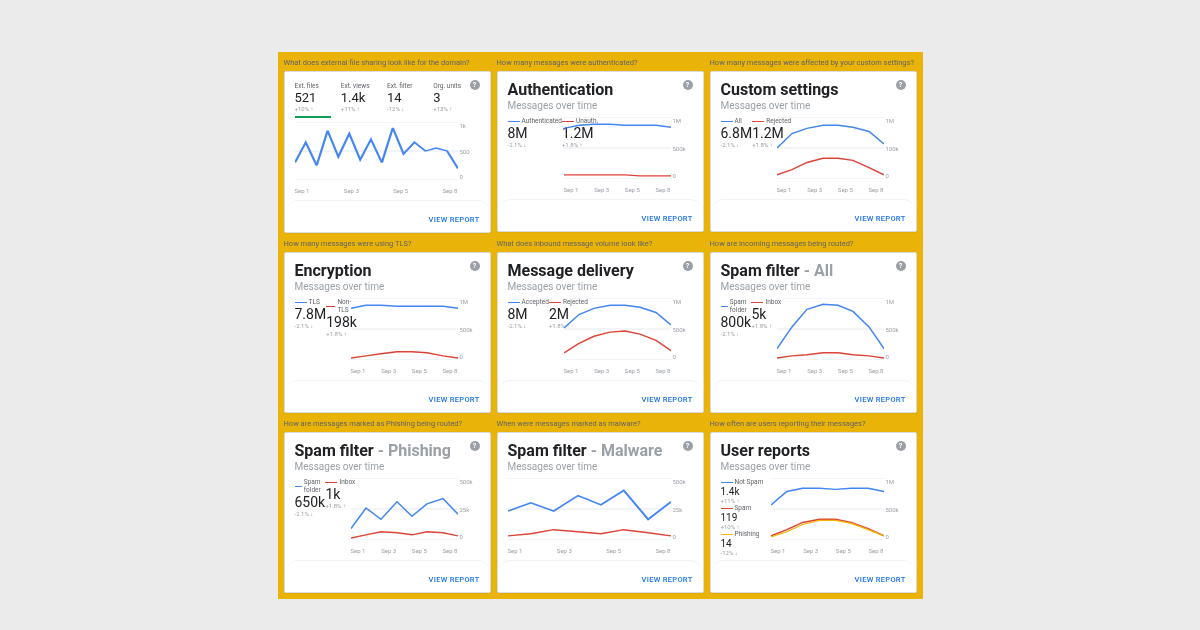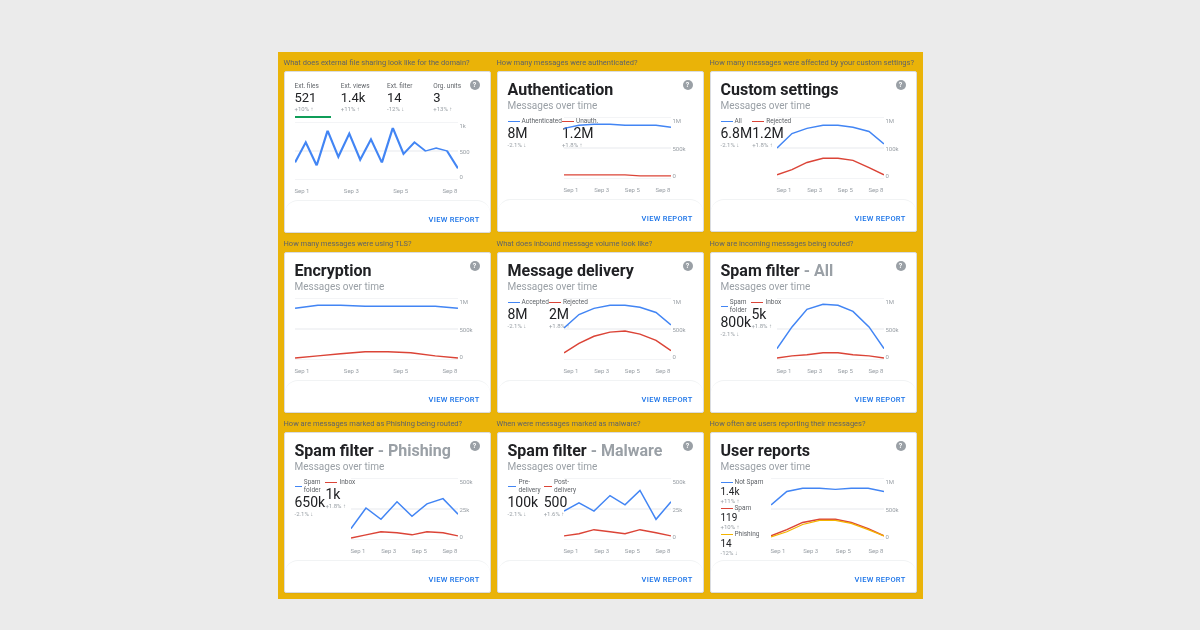--- a/index.html
+++ b/index.html
@@ -256,20 +256,38 @@
     <div class="question">How many messages were using TLS?</div>
     <div class="card">
       <div class="card-header">
           <div>
             <div class="title">Encryption</div>
             <div class="subtitle">Messages over time</div>
           </div>
           <div class="help">?</div>
         </div>
       <div class="body">
+        <div class="series-col">
+          <div class="series">
+              <div class="series-label">
+                <span class="series-dot" style="background:#4285f4"></span>
+                <span>TLS</span>
+              </div>
+              <div class="series-value">7.8M</div>
+              <div class="series-delta">-2.1% ↓</div>
+            </div>
+          <div class="series">
+              <div class="series-label">
+                <span class="series-dot" style="background:#db4437"></span>
+                <span>Non-TLS</span>
+              </div>
+              <div class="series-value">198k</div>
+              <div class="series-delta">+1.8% ↑</div>
+            </div>
+        </div>
         <div class="chart-col">
           <svg class="plot" viewBox="0 0 100 60" preserveAspectRatio="none">
             <line class="grid" x1="0" y1="0" x2="100" y2="0"></line>
               <line class="grid" x1="0" y1="30" x2="100" y2="30"></line>
               <line class="grid" x1="0" y1="60" x2="100" y2="60"></line>
             <polyline class="line-blue" points="0,10 14,7 28,7 43,8 57,8 71,8 86,8 100,10"></polyline>
             <polyline class="line-red" points="0,58 14,56 28,54 43,52 57,52 71,53 86,56 100,58"></polyline>
           </svg>
           <div class="y-labels">
               <span>1M</span>
@@ -454,38 +472,20 @@
     <div class="question">When were messages marked as malware?</div>
     <div class="card">
       <div class="card-header">
           <div>
             <div class="title"><span>Spam filter</span><span class="dim"> - Malware</span></div>
             <div class="subtitle">Messages over time</div>
           </div>
           <div class="help">?</div>
         </div>
       <div class="body">
-        <div class="series-col">
-          <div class="series">
-              <div class="series-label">
-                <span class="series-dot" style="background:#4285f4"></span>
-                <span>Pre-delivery</span>
-              </div>
-              <div class="series-value">100k</div>
-              <div class="series-delta">-2.1% ↓</div>
-            </div>
-          <div class="series">
-              <div class="series-label">
-                <span class="series-dot" style="background:#db4437"></span>
-                <span>Post-delivery</span>
-              </div>
-              <div class="series-value">500</div>
-              <div class="series-delta">+1.6% ↑</div>
-            </div>
-        </div>
         <div class="chart-col">
           <svg class="plot" viewBox="0 0 100 60" preserveAspectRatio="none">
             <line class="grid" x1="0" y1="0" x2="100" y2="0"></line>
               <line class="grid" x1="0" y1="30" x2="100" y2="30"></line>
               <line class="grid" x1="0" y1="60" x2="100" y2="60"></line>
             <polyline class="line-blue" points="0,32 14,24 28,32 43,17 57,26 71,12 86,40 100,23"></polyline>
             <polyline class="line-red" points="0,56 14,54 28,50 43,52 57,54 71,50 86,53 100,56"></polyline>
           </svg>
           <div class="y-labels">
               <span>500k</span>

